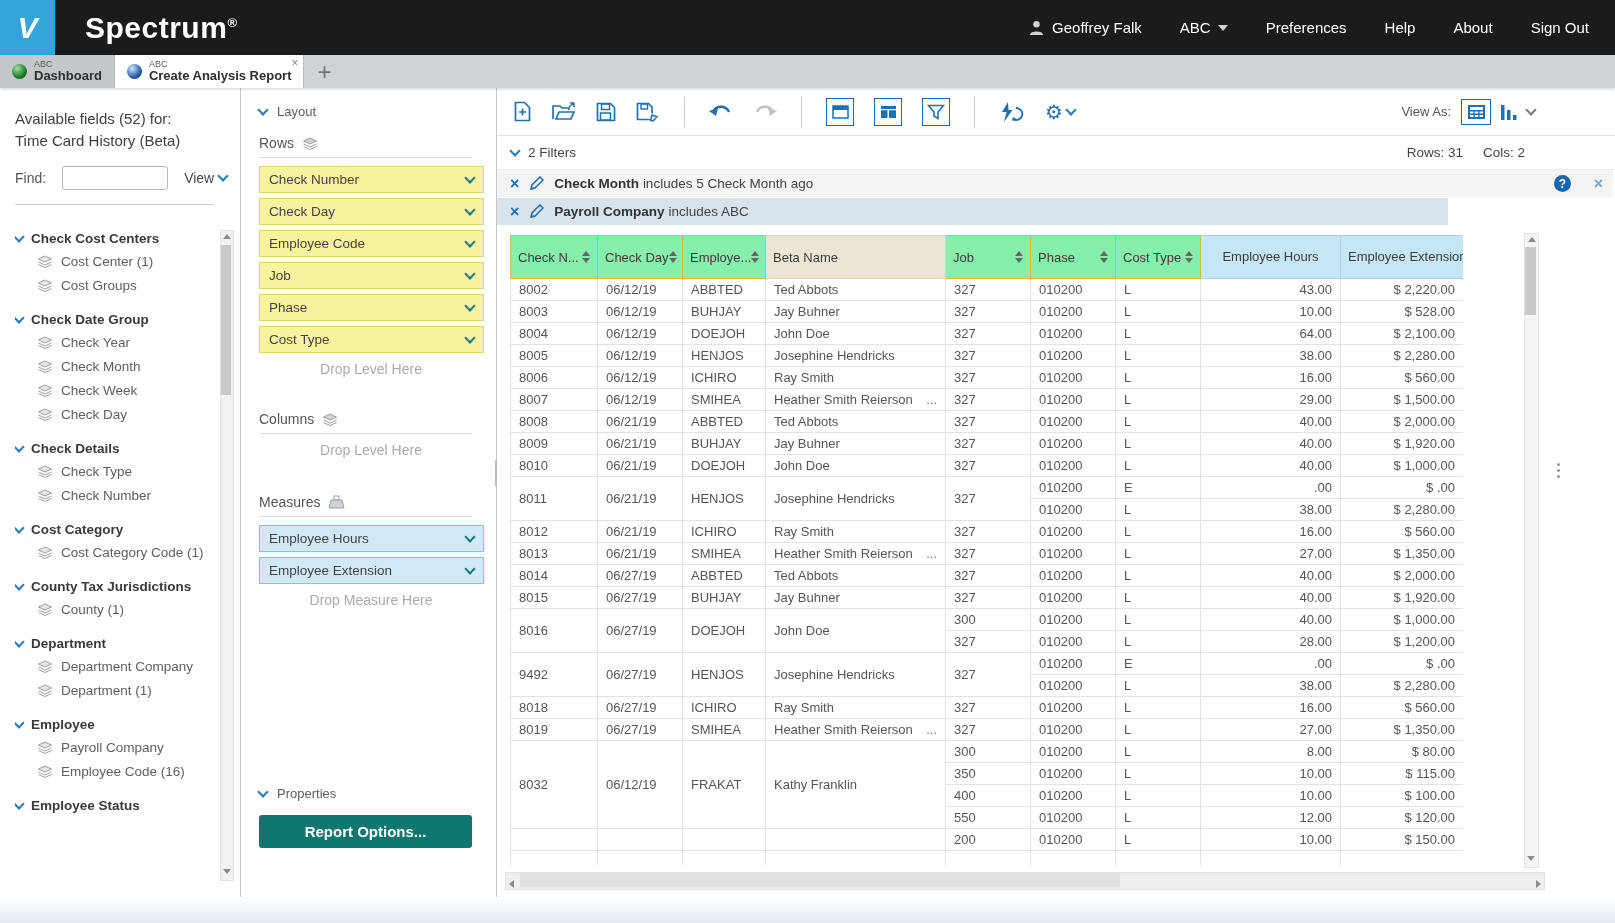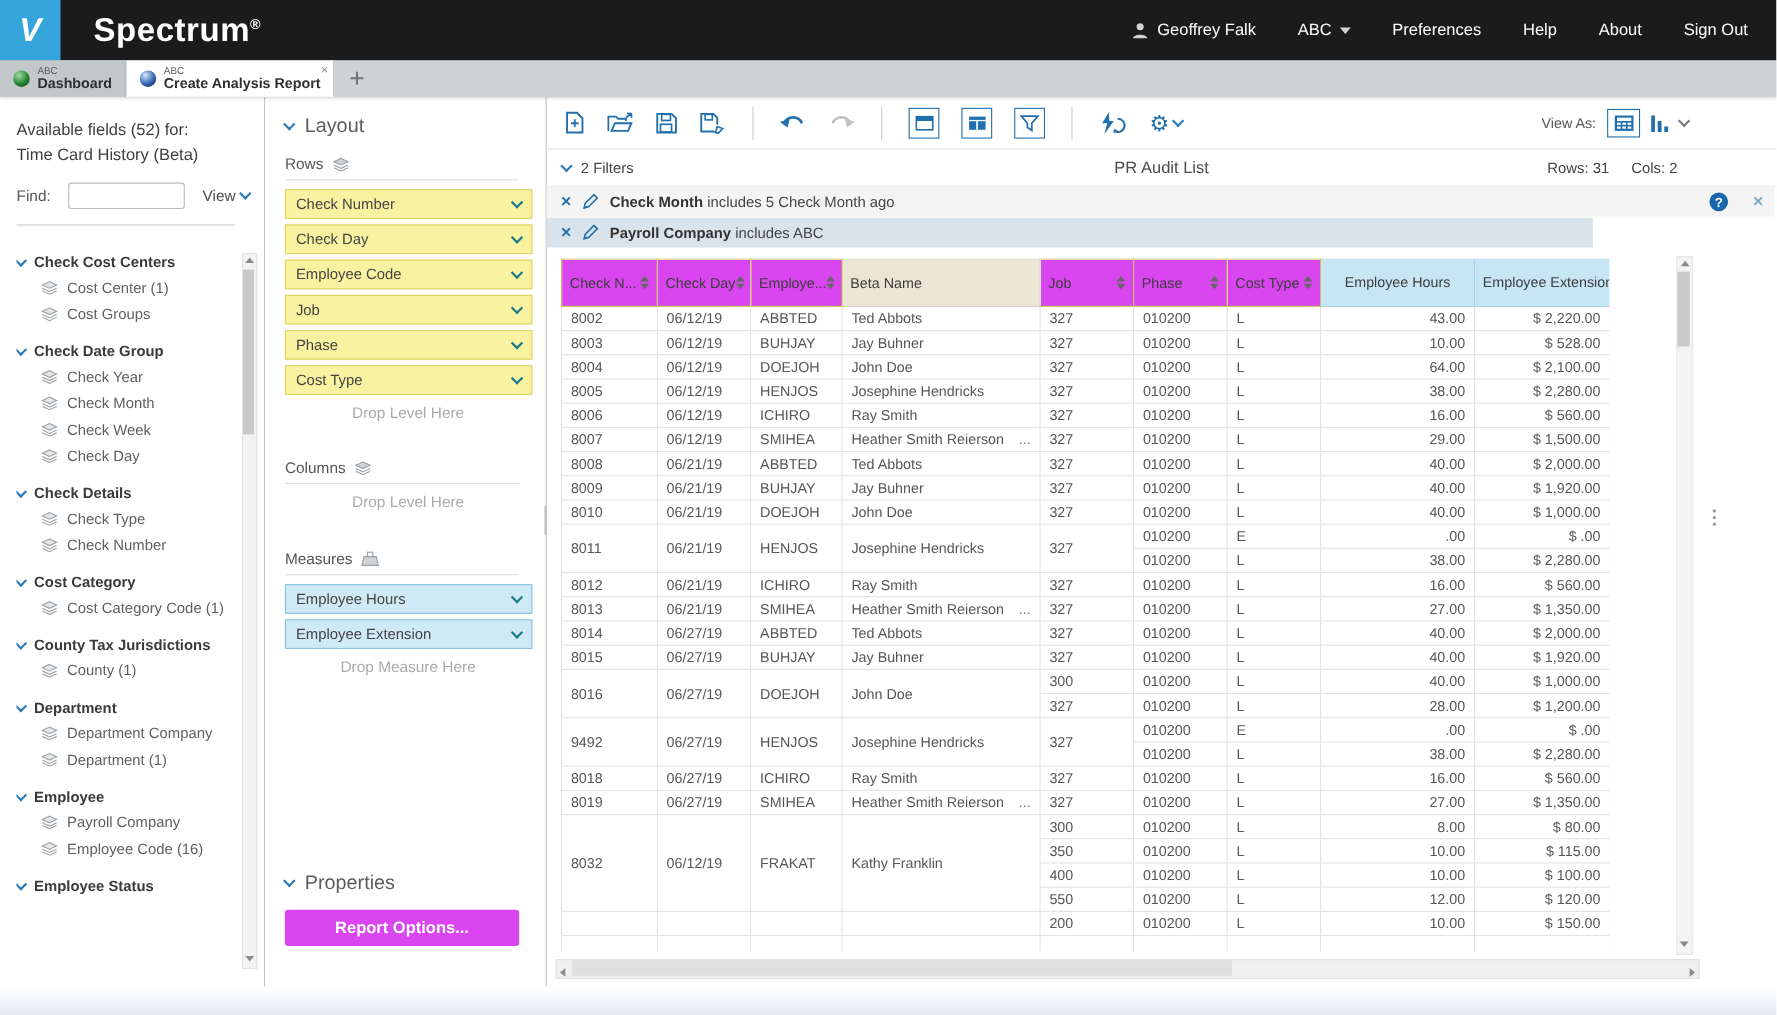--- a/index.html
+++ b/index.html
@@ -49,31 +49,31 @@
   .tree-group-label{font-size:13.5px;font-weight:bold;color:#3a3a3a;}
   .tree-item{display:flex;align-items:center;gap:8px;padding:4.5px 0 4.5px 22px;font-size:13.5px;color:#5f5f5f;cursor:pointer;}
   .sb-scroll{position:absolute;top:142px;bottom:42px;right:6px;width:12px;background:#f2f2f2;border:1px solid #e2e2e2;}
   .sb-thumb{position:absolute;top:14px;left:0;width:10px;height:150px;background:#c9c9c9;}
   .arr{width:0;height:0;margin:3px auto;}
   .arr.up{border-left:4px solid transparent;border-right:4px solid transparent;border-bottom:5px solid #8b8b8b;}
   .arr.dn{border-left:4px solid transparent;border-right:4px solid transparent;border-top:5px solid #8b8b8b;position:absolute;bottom:3px;left:2px;}
 
   
   .layoutp{width:256px;min-width:256px;border-right:1px solid #c6c6c6;padding:16px 0 0 18px;box-sizing:border-box;position:relative;}
-  .panel-h{display:flex;align-items:center;gap:10px;font-size:18px;color:#5c5c5c;}
+  .panel-h{display:flex;align-items:center;gap:10px;font-size:13px;color:#5c5c5c;}
   .sect-lbl{display:flex;align-items:center;gap:8px;font-size:14px;color:#555;margin-top:16px;}
   .sect-line{border-top:1px solid #ddd;margin:6px 24px 8px 0;}
   .pill{display:flex;align-items:center;justify-content:space-between;width:205px;height:25px;margin-bottom:5px;
     padding:0 9px;box-sizing:content-box;font-size:13.5px;color:#444;cursor:pointer;border:1px solid #ddd;}
   .pill.yellow{background:#f9f2a0;border-color:#ddd465;}
   .pill.blue{background:#cfe9f6;border-color:#86c5e2;}
   .pill .chev{border-color:#1c7a8a;}
   .drop-hint{color:#ababab;font-size:14px;text-align:center;width:224px;margin:8px 0 6px 0;}
   .props{margin-top:178px;}
-  .report-opts{margin-top:14px;width:213px;height:33px;background:#d946ef;color:#fff;font-size:15px;font-weight:bold;
+  .report-opts{margin-top:14px;width:213px;height:33px;background:#0f766e;color:#fff;font-size:15px;font-weight:bold;
     border:none;border-radius:3px;cursor:pointer;}
 
   
   .report{flex:1;position:relative;}
   .toolbar{height:47px;border-bottom:1px solid #e3e3e3;display:flex;align-items:center;padding-left:16px;}
   .tb-left{display:flex;align-items:center;gap:20px;}
   .tbi{display:flex;align-items:center;justify-content:center;cursor:pointer;}
   .tb-sep{width:1px;height:30px;background:#ccc;margin:0 4px;}
   .box{width:28px;height:28px;border:1px solid #2170ad;display:flex;align-items:center;justify-content:center;box-sizing:border-box;}
   .tb-right{margin-left:auto;display:flex;align-items:center;gap:10px;margin-right:80px;font-size:13px;color:#555;}
@@ -92,21 +92,21 @@
   .fhelp{position:absolute;right:42px;width:17px;height:17px;border-radius:50%;background:#1866ac;color:#fff;
     font-size:12px;font-weight:bold;display:flex;align-items:center;justify-content:center;cursor:pointer;}
   .fclose{position:absolute;right:10px;color:#7aa7c7;font-size:16px;font-weight:bold;cursor:pointer;}
 
   
   .table-wrap{margin:10px 0 0 13px;width:953px;height:630px;overflow:hidden;}
   table{border-collapse:collapse;table-layout:fixed;width:953px;}
   th,td{overflow:hidden;white-space:nowrap;box-sizing:border-box;}
   th{height:43px;font-weight:normal;font-size:13px;color:#3c3c3c;text-align:left;padding:0 7px;border:1px solid #c9c05a;}
   th.tan{background:#eae6d3;border-color:#d9d5c2;}
-  th.yellow{background:#d946ef;}
+  th.yellow{background:#86efac;}
   th.blue{background:#c6e6f4;border-color:#a9d2e6;text-align:center;line-height:1.25;}
   .hwrap{display:flex;align-items:center;justify-content:space-between;}
   .sort{display:flex;flex-direction:column;align-items:center;gap:2px;}
   .sort .t-up{width:0;height:0;border-left:4px solid transparent;border-right:4px solid transparent;border-bottom:5px solid #666;}
   .sort .t-dn{width:0;height:0;border-left:4px solid transparent;border-right:4px solid transparent;border-top:5px solid #666;}
   td{height:22px;padding:0 8px;font-size:13px;color:#565656;background:#fff;border:1px solid #e3e3e3;vertical-align:middle;}
   td.measure{text-align:right;}
   tr.grp td{border-top-color:#cdcdcd;}
   td .nm-more{float:right;color:#777;}
 
@@ -501,21 +501,20 @@
                 <rect x="0" y="2" width="3.5" height="15" fill="#2170ad"></rect>
                 <rect x="6" y="7" width="3.5" height="10" fill="#2170ad"></rect>
                 <rect x="12" y="12" width="3.5" height="5" fill="#2170ad"></rect>
               </svg>
           </span>
           <span class="chev grey"></span>
         </div>
       </div>
 
       <div class="filters-header">
-        <div class="fh-title">PR Audit List</div>
         <div class="fh-left">
           <span class="chev"></span>
           <span>2 Filters</span>
         </div>
         <div class="fh-right">
           <span>Rows: 31</span>
           <span>Cols: 2</span>
         </div>
       </div>
 

